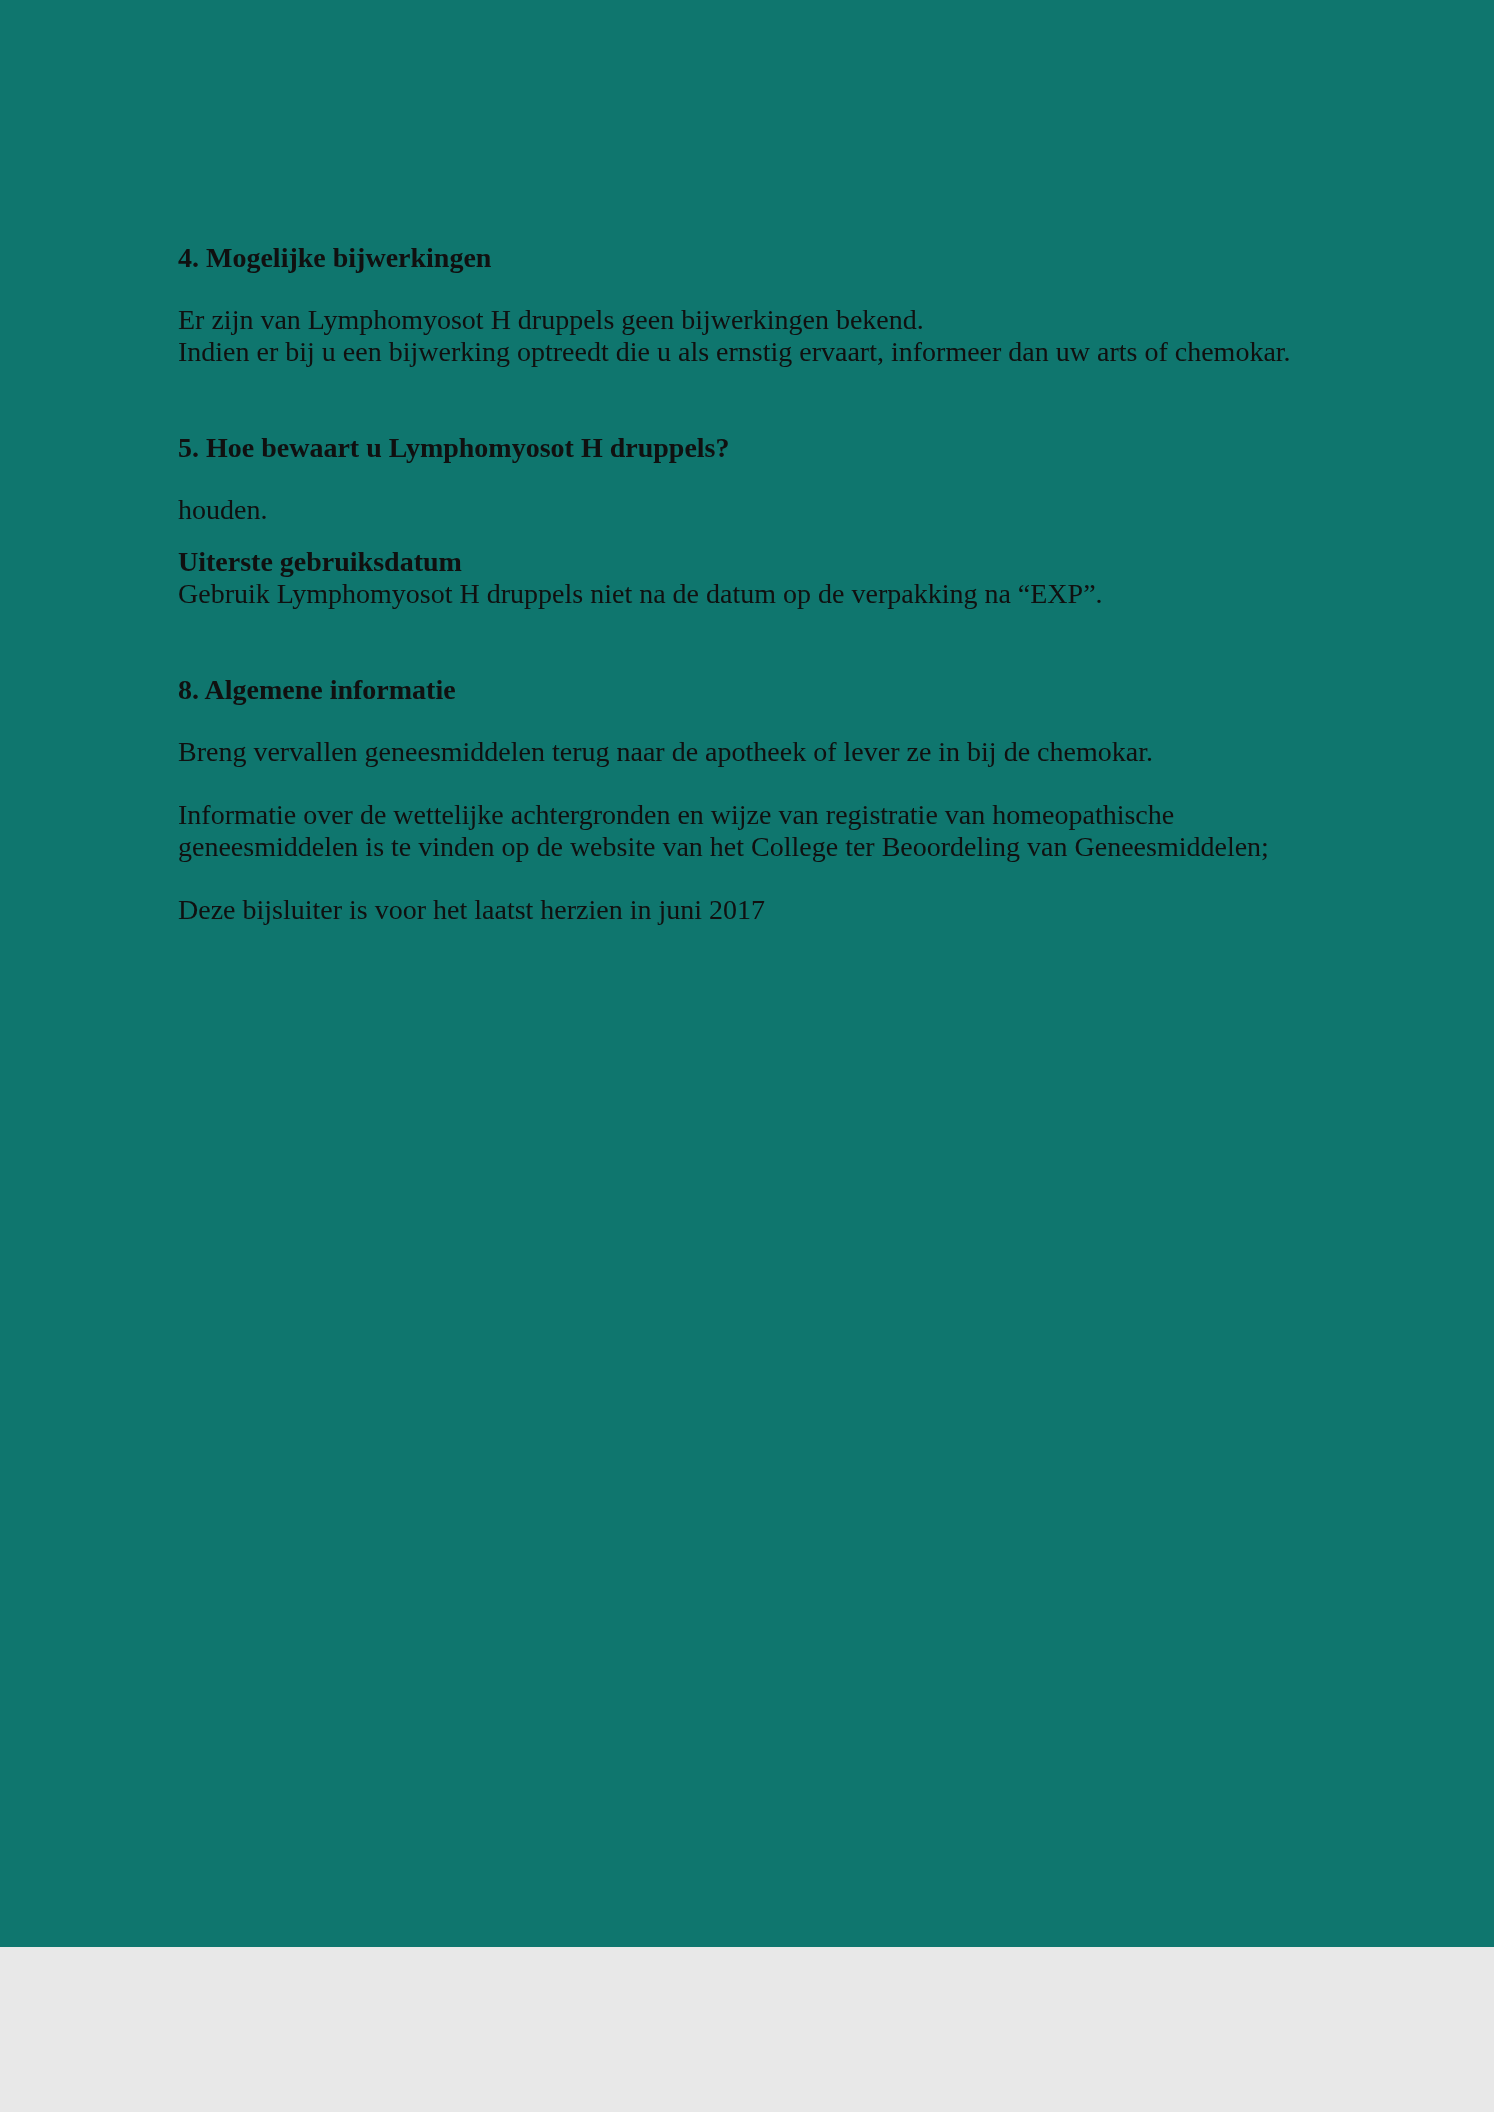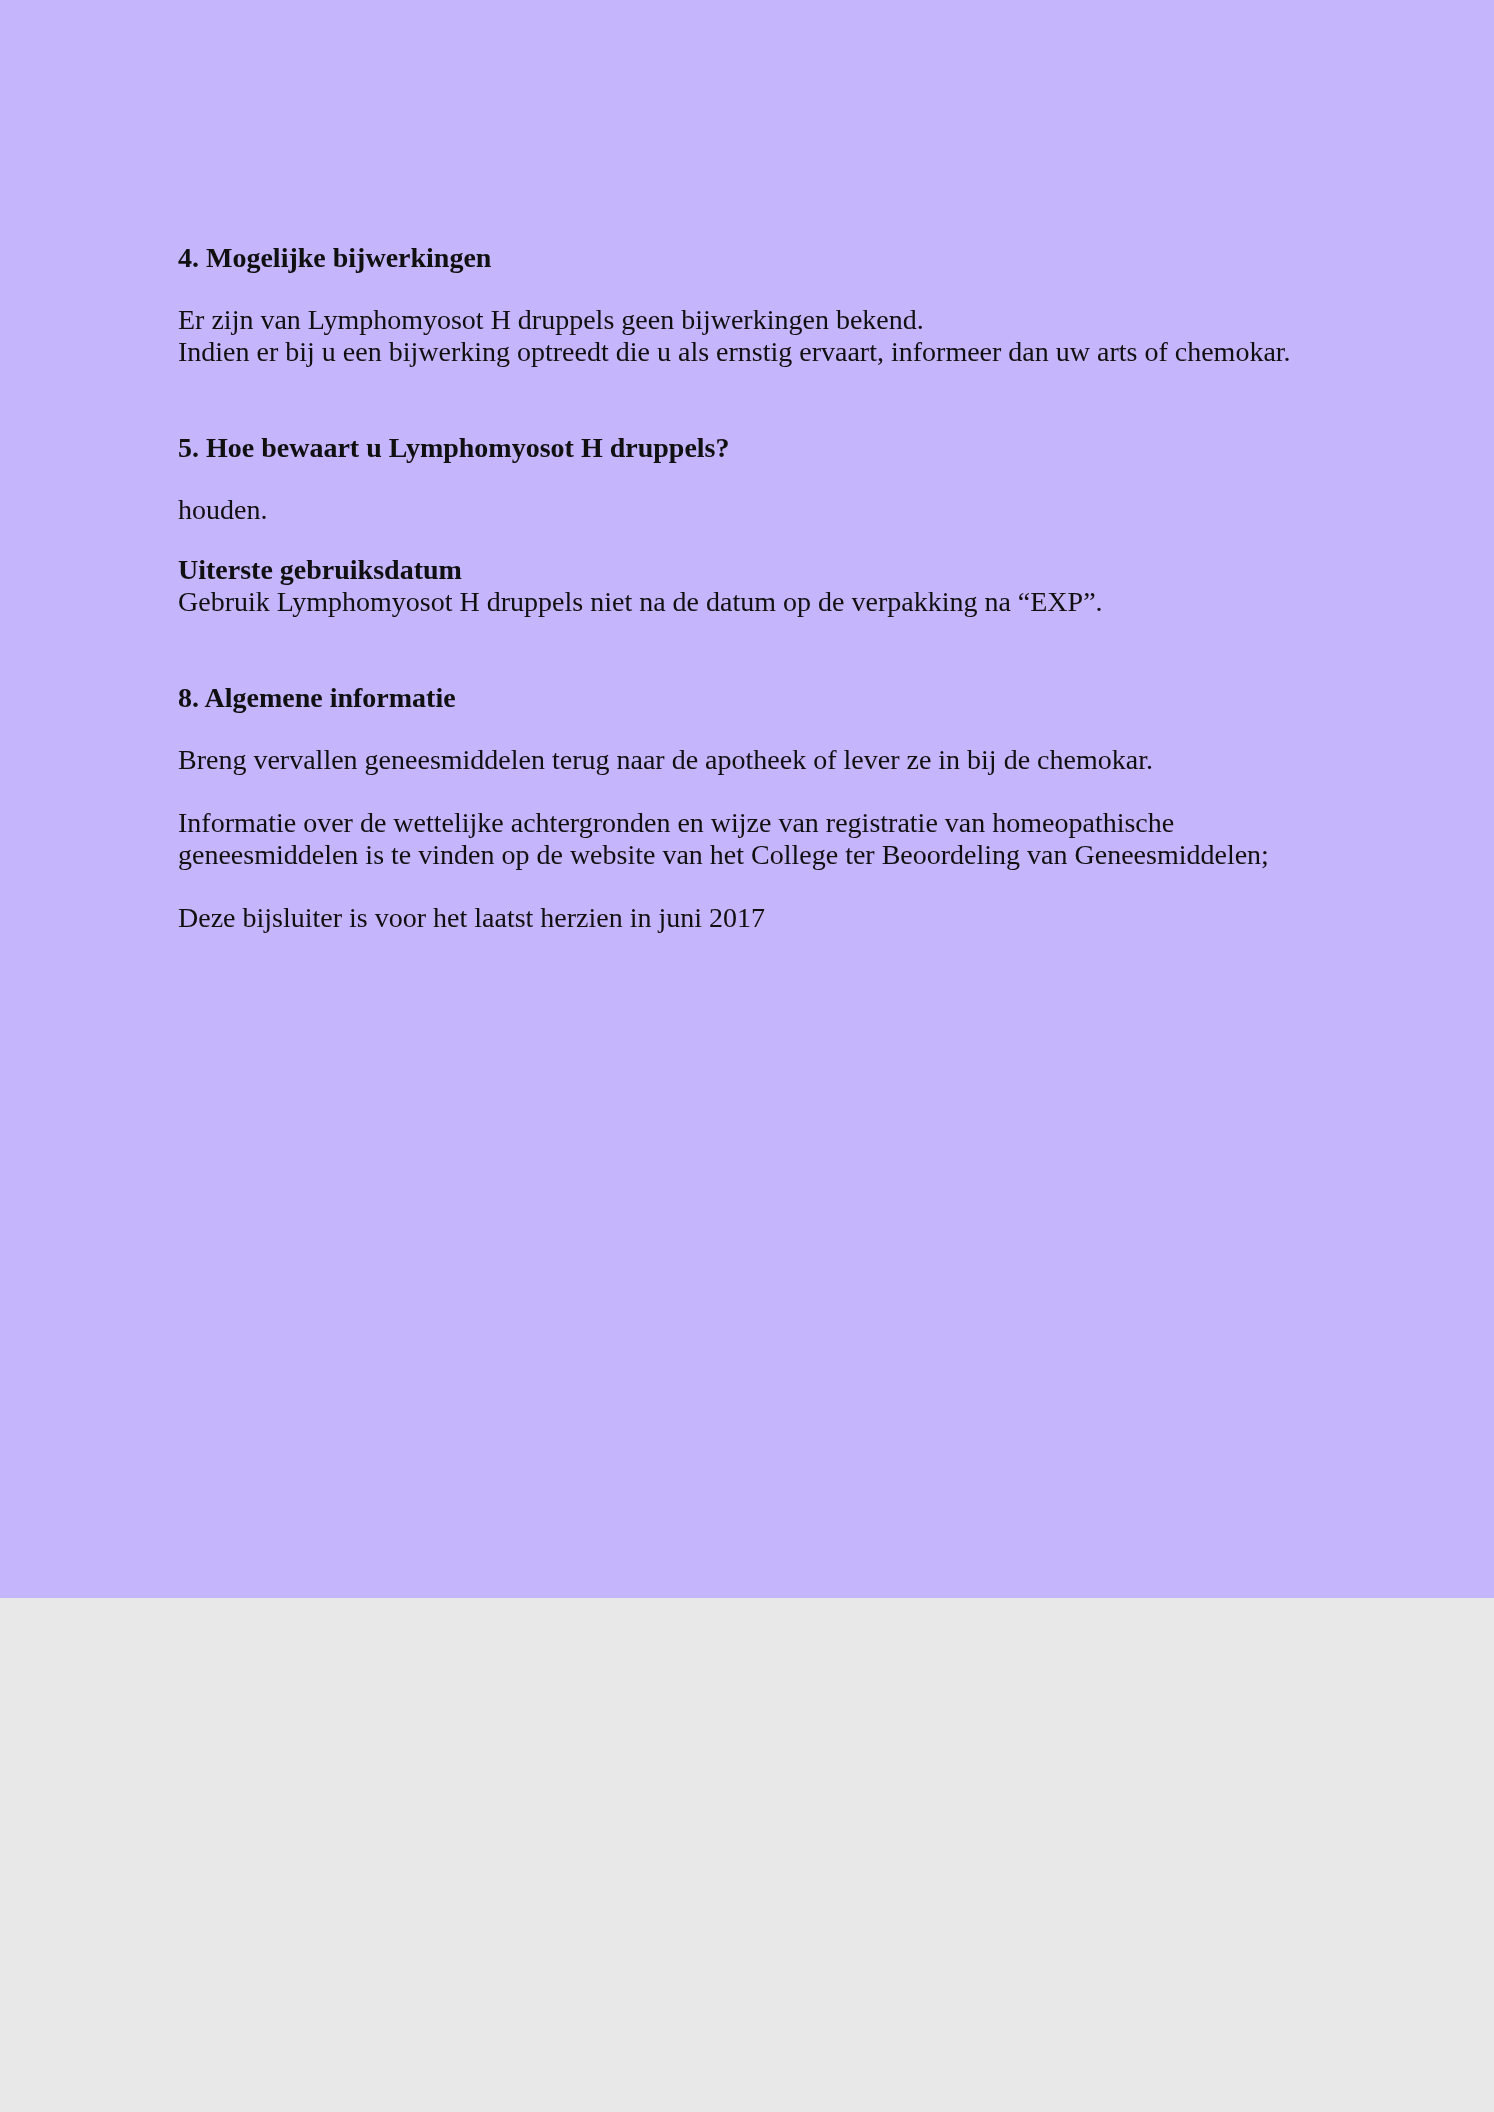--- a/index.html
+++ b/index.html
@@ -1,35 +1,35 @@
 <!DOCTYPE html>
 <html><head>
 <meta charset="utf-8">
 <style>
   * { margin: 0; padding: 0; box-sizing: border-box; }
   html, body { background: #e8e8e8; }
   .page {
     position: relative;
     width: 1494px;
-    height: 1598px;
+    height: 1947px;
     margin: 0 auto;
-    background: #c4b5fd;
+    background: #0f766e;
     color: #101010;
     font-family: "Liberation Serif", "DejaVu Serif", serif;
     font-size: 28px;
     line-height: 32px;
     padding: 242px 140px 0 178px;
     overflow: hidden;
   }
   .line, .heading, .subheading { white-space: nowrap; }
   .heading, .subheading { font-weight: bold; }
   .mt-after-heading { margin-top: 30px; }   
   .mt-para { margin-top: 31px; }            
   .mt-section { margin-top: 64px; }         
-  .mt-sub { margin-top: 28px; }             
+  .mt-sub { margin-top: 20px; }             
 </style>
 </head>
 <body>
 
 <div class="page">
 
   <div>
     <div class="heading">4. Mogelijke bijwerkingen</div>
     <div class="mt-after-heading">
       <div class="line">Er zijn van Lymphomyosot H druppels geen bijwerkingen bekend.</div>

